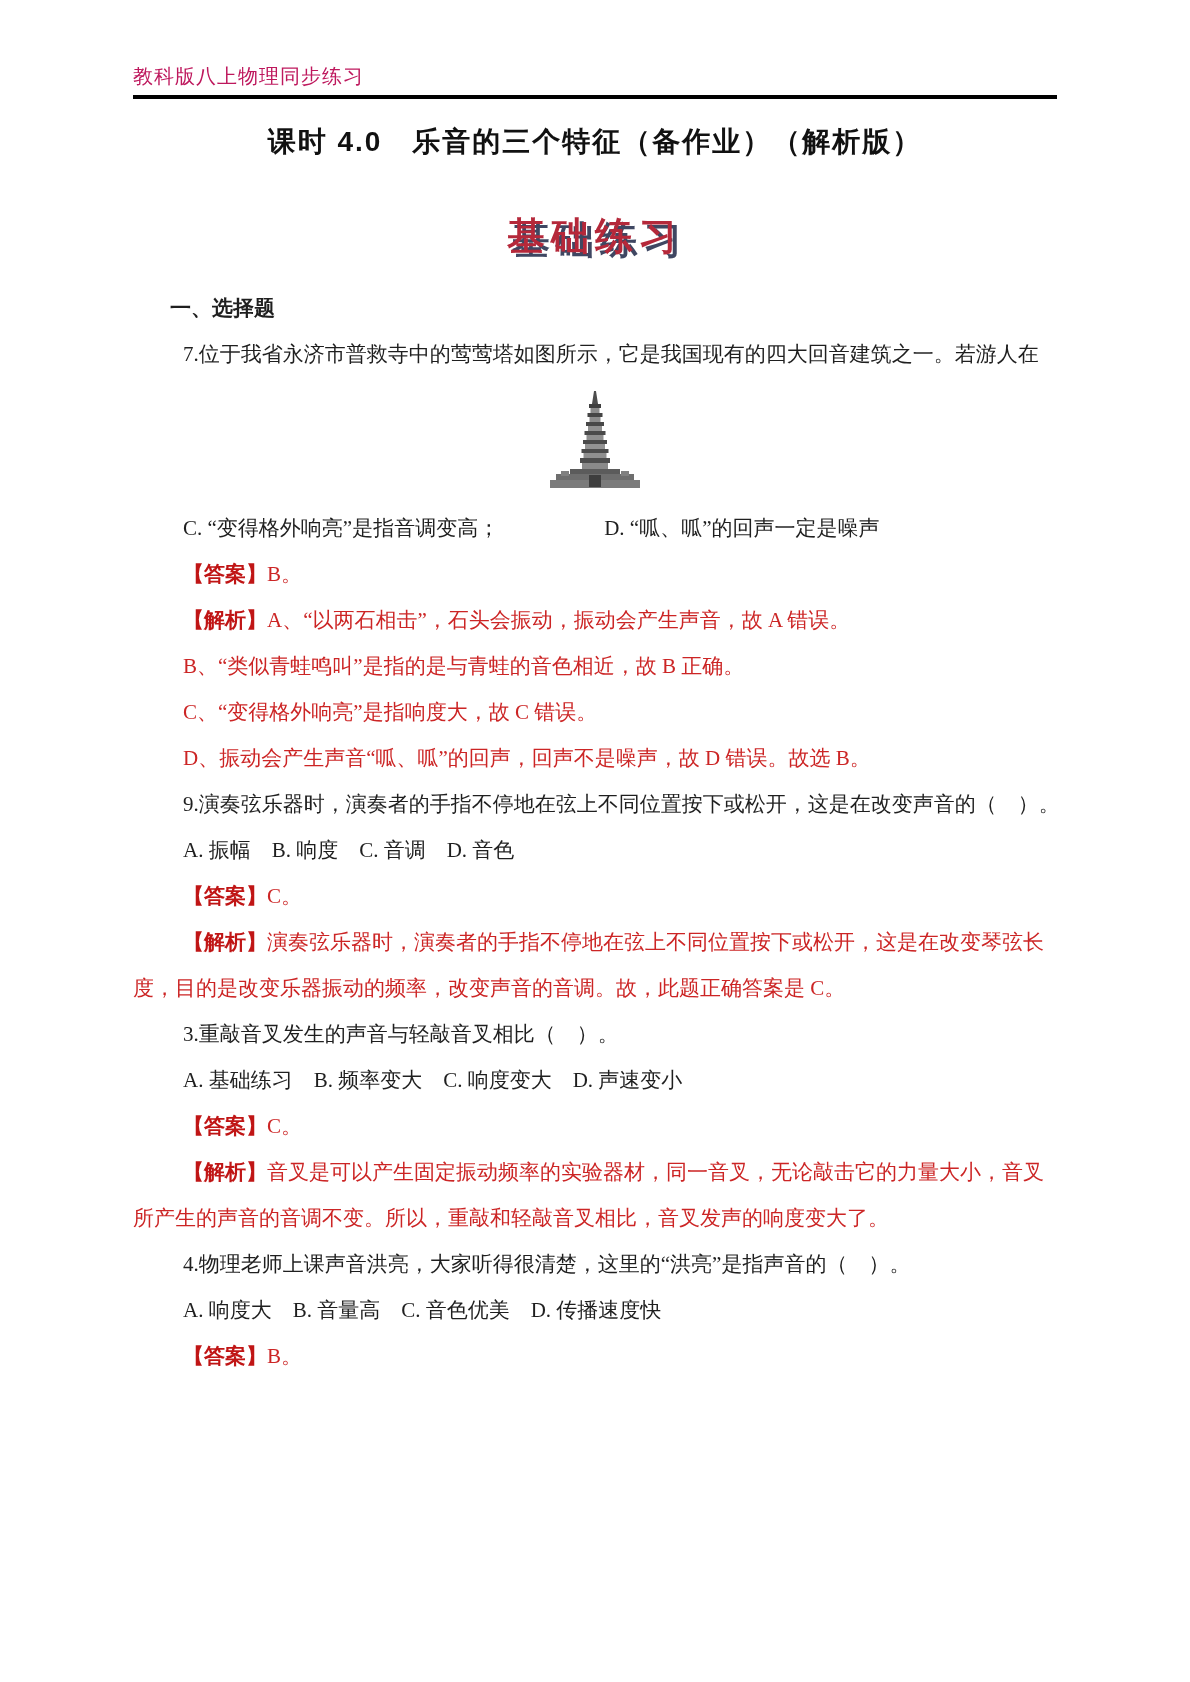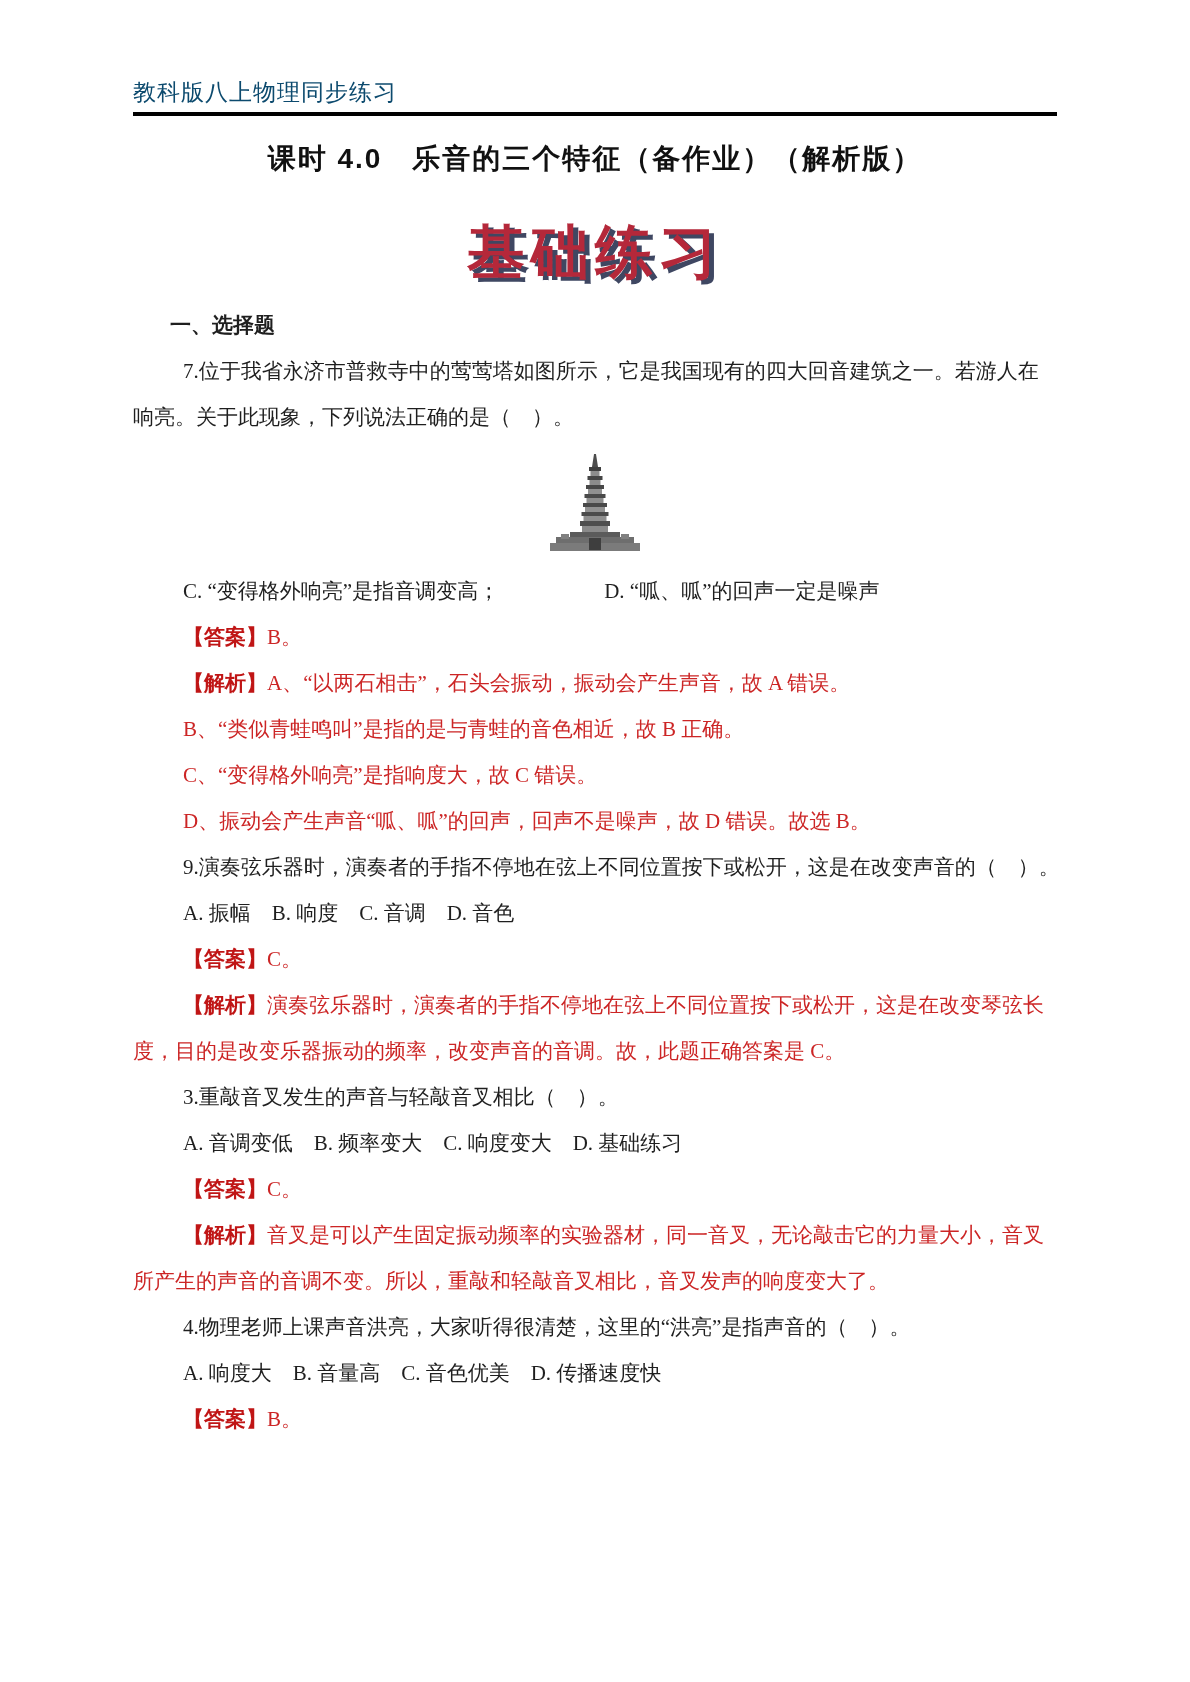--- a/index.html
+++ b/index.html
@@ -7,24 +7,24 @@
     position:relative;
     width:1190px;
     height:1682px;
     background:#ffffff;
     overflow:hidden;
     font-family:"Liberation Serif","DejaVu Serif",serif;
     color:#1f1f1f;
   }
   .margins{ margin-left:133px; margin-right:133px; }
   .header{
-    padding-top:80px;
-    font-size:23px;
+    padding-top:63px;
+    font-size:20px;
     line-height:26px;
-    color:#0c4a6e;
+    color:#be185d;
     letter-spacing:1px;
   }
   .header-rule{
     margin-top:6px;
     border-top:4px solid #000000;
     height:0;
   }
   .doc-title{
     margin:26px 0 0 0;
     text-align:center;
@@ -32,21 +32,21 @@
     font-weight:bold;
     font-size:28px;
     line-height:34px;
     color:#111111;
     letter-spacing:2px;
   }
   .big-title{
     margin:42px 0 0 0;
     text-align:center;
     font-weight:bold;
-    font-size:58px;
+    font-size:38px;
     line-height:70px;
     color:#b5283a;
     letter-spacing:6px;
     text-shadow:5px 4px 0 #3f4762;
   }
   #content{ margin-top:14px; }
   .line{
     font-size:21px;
     line-height:46px;
     white-space:pre;
@@ -74,21 +74,20 @@
 <div class="page">
   <div class="header margins">
     <span>教科版八上物理同步练习</span>
   </div>
   <div class="header-rule margins"></div>
   <h1 class="doc-title">课时 4.0　乐音的三个特征（备作业）（解析版）</h1>
   <h2 class="big-title">基础练习</h2>
   <div id="content" class="margins">
       <div class="line section">一、选择题</div>
       <div class="line black indent">7.位于我省永济市普救寺中的莺莺塔如图所示，它是我国现有的四大回音建筑之一。若游人在</div>
-      <div class="line black">响亮。关于此现象，下列说法正确的是（　）。</div>
       <div class="line img-line"><svg class="pagoda" width="92" height="100" viewBox="0 0 92 100">
           <polygon points="45,0 47,0 49,13 43,13" fill="#4d4d4d"></polygon>
           <rect x="40" y="13" width="12" height="4" fill="#3f3f3f"></rect>
           <rect x="41.5" y="17" width="9" height="5" fill="#8c8c8c"></rect>
           <rect x="38.5" y="22" width="15" height="4" fill="#454545"></rect>
           <rect x="40.5" y="26" width="11" height="5" fill="#8c8c8c"></rect>
           <rect x="37" y="31" width="18" height="4" fill="#484848"></rect>
           <rect x="39" y="35" width="14" height="5" fill="#909090"></rect>
           <rect x="35.5" y="40" width="21" height="4" fill="#4a4a4a"></rect>
           <rect x="37.5" y="44" width="17" height="5" fill="#8e8e8e"></rect>
@@ -110,21 +109,21 @@
       <div class="line red indent"><span class="marker">【解析】</span>A、“以两石相击”，石头会振动，振动会产生声音，故 A 错误。</div>
       <div class="line red indent">B、“类似青蛙鸣叫”是指的是与青蛙的音色相近，故 B 正确。</div>
       <div class="line red indent">C、“变得格外响亮”是指响度大，故 C 错误。</div>
       <div class="line red indent">D、振动会产生声音“呱、呱”的回声，回声不是噪声，故 D 错误。故选 B。</div>
       <div class="line black indent">9.演奏弦乐器时，演奏者的手指不停地在弦上不同位置按下或松开，这是在改变声音的（　）。</div>
       <div class="line black indent">A. 振幅　B. 响度　C. 音调　D. 音色</div>
       <div class="line red indent"><span class="marker">【答案】</span>C。</div>
       <div class="line red indent"><span class="marker">【解析】</span>演奏弦乐器时，演奏者的手指不停地在弦上不同位置按下或松开，这是在改变琴弦长</div>
       <div class="line red">度，目的是改变乐器振动的频率，改变声音的音调。故，此题正确答案是 C。</div>
       <div class="line black indent">3.重敲音叉发生的声音与轻敲音叉相比（　）。</div>
-      <div class="line black indent">A. 音调变低　B. 频率变大　C. 响度变大　D. 基础练习</div>
+      <div class="line black indent">A. 基础练习　B. 频率变大　C. 响度变大　D. 声速变小</div>
       <div class="line red indent"><span class="marker">【答案】</span>C。</div>
       <div class="line red indent"><span class="marker">【解析】</span>音叉是可以产生固定振动频率的实验器材，同一音叉，无论敲击它的力量大小，音叉</div>
       <div class="line red">所产生的声音的音调不变。所以，重敲和轻敲音叉相比，音叉发声的响度变大了。</div>
       <div class="line black indent">4.物理老师上课声音洪亮，大家听得很清楚，这里的“洪亮”是指声音的（　）。</div>
       <div class="line black indent">A. 响度大　B. 音量高　C. 音色优美　D. 传播速度快</div>
       <div class="line red indent"><span class="marker">【答案】</span>B。</div>
     </div>
 </div>
 
 </body></html>

